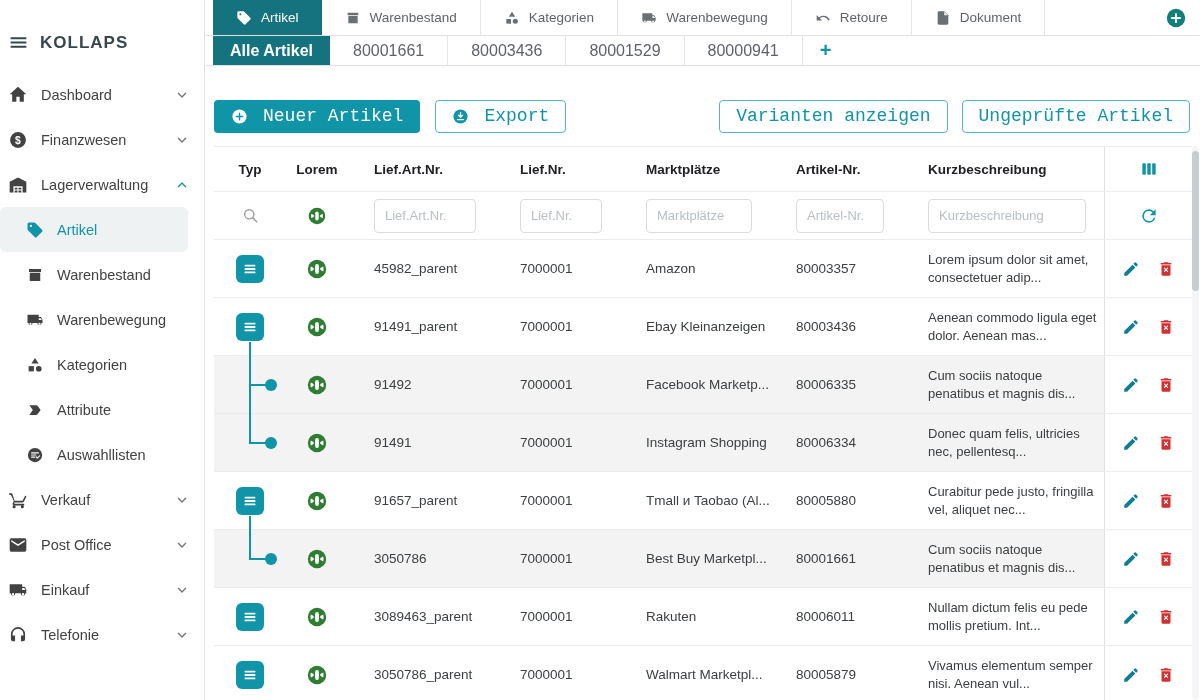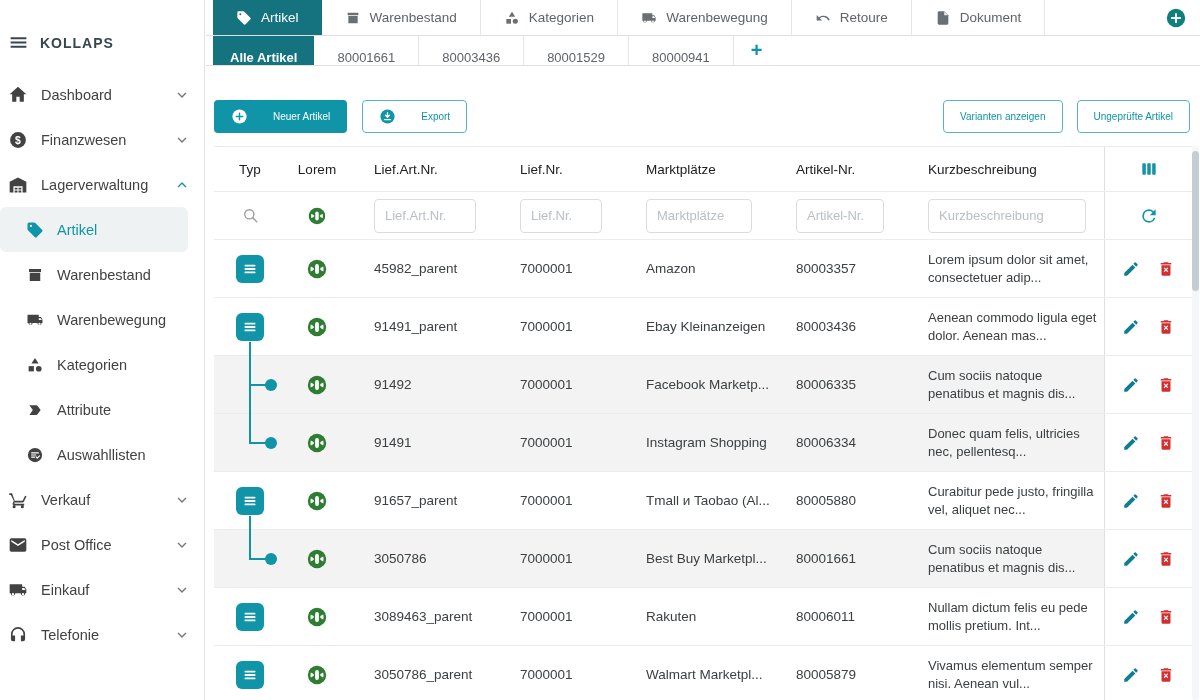--- a/index.html
+++ b/index.html
@@ -18,21 +18,21 @@
   *{box-sizing:border-box;margin:0;padding:0}
   html,body{width:1200px;height:700px;overflow:hidden;background:#fff;
     font-family:"Liberation Sans", sans-serif;color:var(--txt)}
   .icon svg{width:100%;height:100%;display:block}
 
   
   .sidebar{position:fixed;left:0;top:0;bottom:0;width:205px;background:#fff;
     border-right:1px solid #e3e3e3;z-index:5}
   .logo-row{display:flex;align-items:center;gap:11px;padding:32px 0 0 8px}
   .logo-menu{width:21px;height:21px;color:#37474f;cursor:pointer}
-  .logo-text{font-size:14px;font-weight:bold;letter-spacing:1px;color:#37474f}
+  .logo-text{font-size:17px;font-weight:bold;letter-spacing:1px;color:#37474f}
   .nav{margin-top:19px}
   .nav-item{height:45px;display:flex;align-items:center;padding:0 14px 0 8px;
     color:#424242;font-size:14.5px;cursor:pointer}
   .nav-icon{width:20px;height:20px;margin-right:13px;color:#424242;flex:none}
   .nav-label{white-space:nowrap}
   .nav-chevron{margin-left:auto;width:16px;height:16px;color:#757575;flex:none}
   .nav-item.sub{padding-left:26px;font-size:14.5px}
   .nav-item.sub .nav-icon{width:18px;height:18px}
   .nav-item.sub.active{background:#eef2f3;border-radius:6px;margin-right:16px;color:var(--teal)}
   .nav-item.sub.active .nav-icon{color:var(--teal)}
@@ -45,41 +45,41 @@
     padding-left:7px;position:relative}
   .main-tab{display:flex;align-items:center;gap:9px;padding:0 23px;font-size:13.5px;
     color:var(--muted);border-right:1px solid #e6e6e6;cursor:pointer;white-space:nowrap}
   .main-tab .tab-icon{width:16px;height:16px;color:#6a6f73}
   .main-tab.active{background:var(--teal-dark);color:#fff;border-right:none}
   .main-tab.active .tab-icon{color:#fff}
   .tab-add{position:absolute;right:13px;top:7px;width:22px;height:22px;color:#11807b;cursor:pointer}
 
   .sub-tabs{height:30px;display:flex;background:#fff;border-bottom:1px solid var(--line-dark);
     padding-left:7px}
-  .sub-tab{display:flex;align-items:flex-end;padding:0 23px;font-size:13px;color:var(--muted);
+  .sub-tab{display:flex;align-items:center;padding:0 23px;font-size:16px;color:var(--muted);
     border-right:1px solid #e6e6e6;cursor:pointer;white-space:nowrap}
   .sub-tab.active{background:var(--teal-dark);color:#fff;font-weight:bold;border-right:none;padding:0 17px}
   .sub-tab-add{display:flex;align-items:center;padding:0 17px;color:var(--teal);
     font-size:20px;font-weight:bold;cursor:pointer}
 
   .toolbar{height:80px;padding:20px 10px 0 8px;display:flex;align-items:center}
   .toolbar-left{display:flex;gap:15px}
   .toolbar-right{margin-left:auto;display:flex;gap:14px}
-  .btn{height:33px;border-radius:4px;font-size:10px;display:inline-flex;align-items:center;
-    gap:25px;padding:0 16px;border:1px solid transparent;background:#fff;cursor:pointer;
-    font-family:Liberation Sans, sans-serif;font-weight:500}
+  .btn{height:33px;border-radius:4px;font-size:18px;display:inline-flex;align-items:center;
+    gap:15px;padding:0 16px;border:1px solid transparent;background:#fff;cursor:pointer;
+    font-family:Liberation Mono, monospace;font-weight:500}
   .btn .btn-icon{width:17px;height:17px}
   .btn-primary{background:var(--teal);color:#fff}
   .btn-outline{border-color:var(--teal-border);color:var(--teal)}
 
   
   .table{margin:0 8px;border-top:1px solid var(--line);background:#fff}
   .trow{display:grid;grid-template-columns:72px 62px 146px 126px 150px 132px 202px 1fr;
     border-bottom:1px solid var(--line);min-height:58px}
-  .trow.header{min-height:45px;font-weight:normal;color:var(--txt-dark);font-size:13.5px}
+  .trow.header{min-height:45px;font-weight:bold;color:var(--txt-dark);font-size:13.5px}
   .trow.filter{min-height:48px}
   .cell{display:flex;align-items:center;padding-left:26px;min-width:0;font-size:13.5px;position:relative}
   .cell.c{justify-content:center;padding-left:0}
   .cell.kurz{font-size:13px;line-height:1.35;padding-right:6px}
   .cell.actions{border-left:1px solid var(--line-dark);justify-content:center;gap:17px;
     padding-left:0;background:#fff}
   .trow.child .cell{background:var(--childbg)}
   .trow.child .cell.actions{background:#fff}
 
   .search-icon{width:19px;height:19px;color:#9e9e9e;cursor:pointer}

